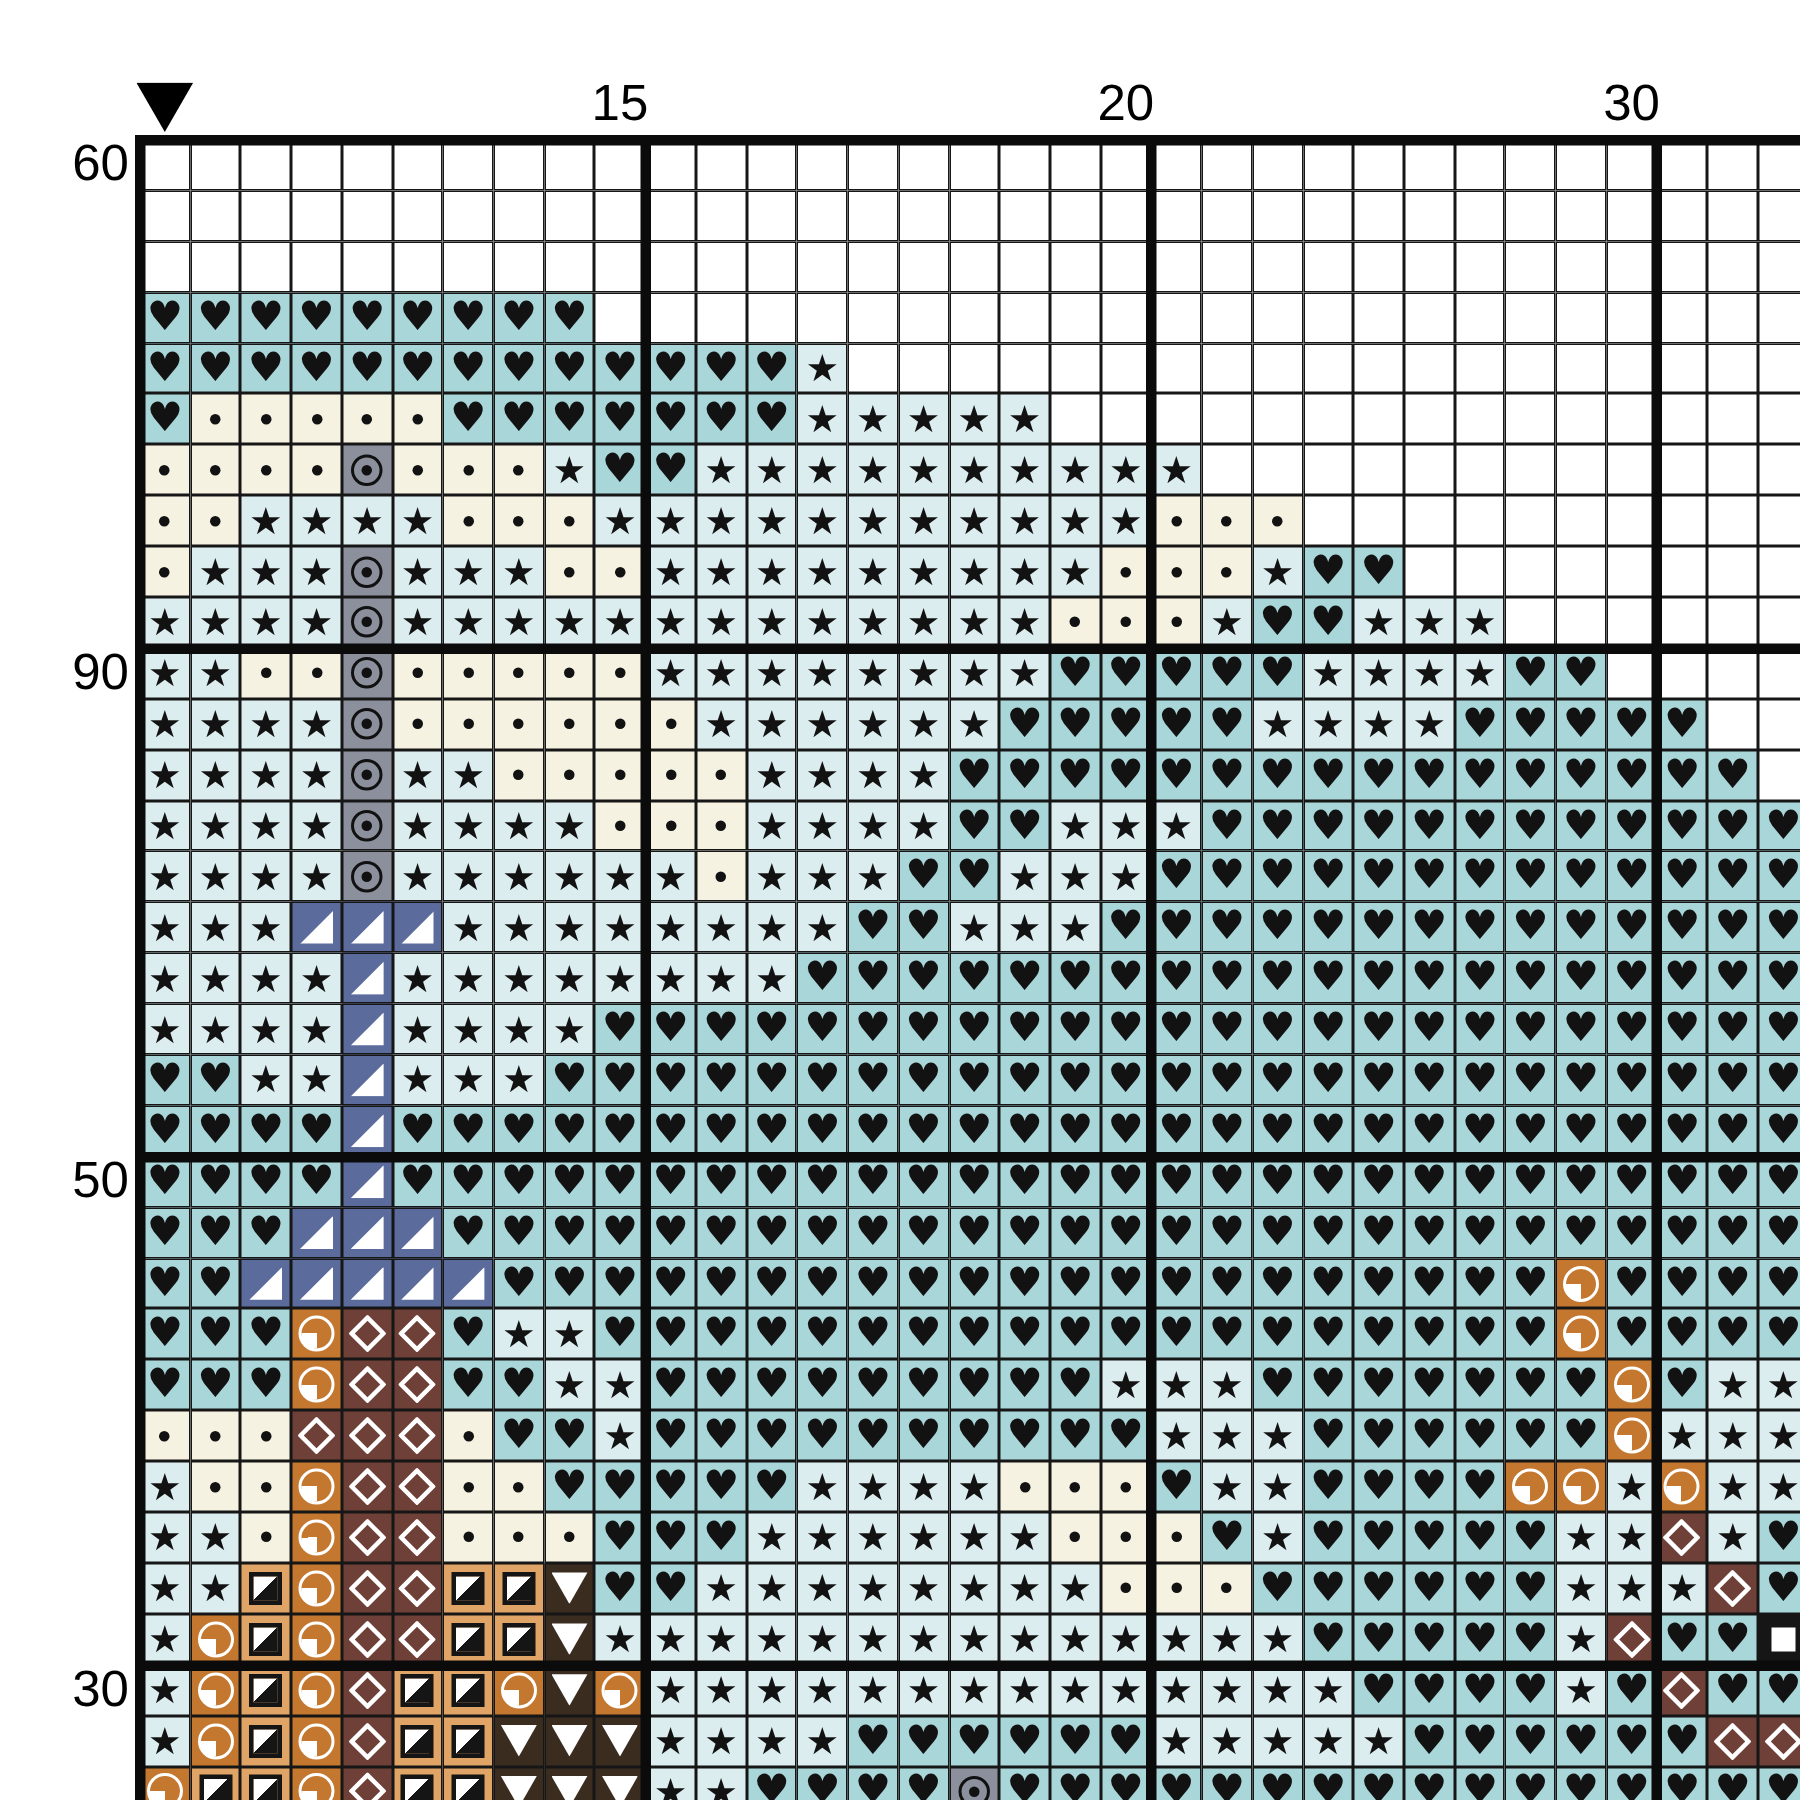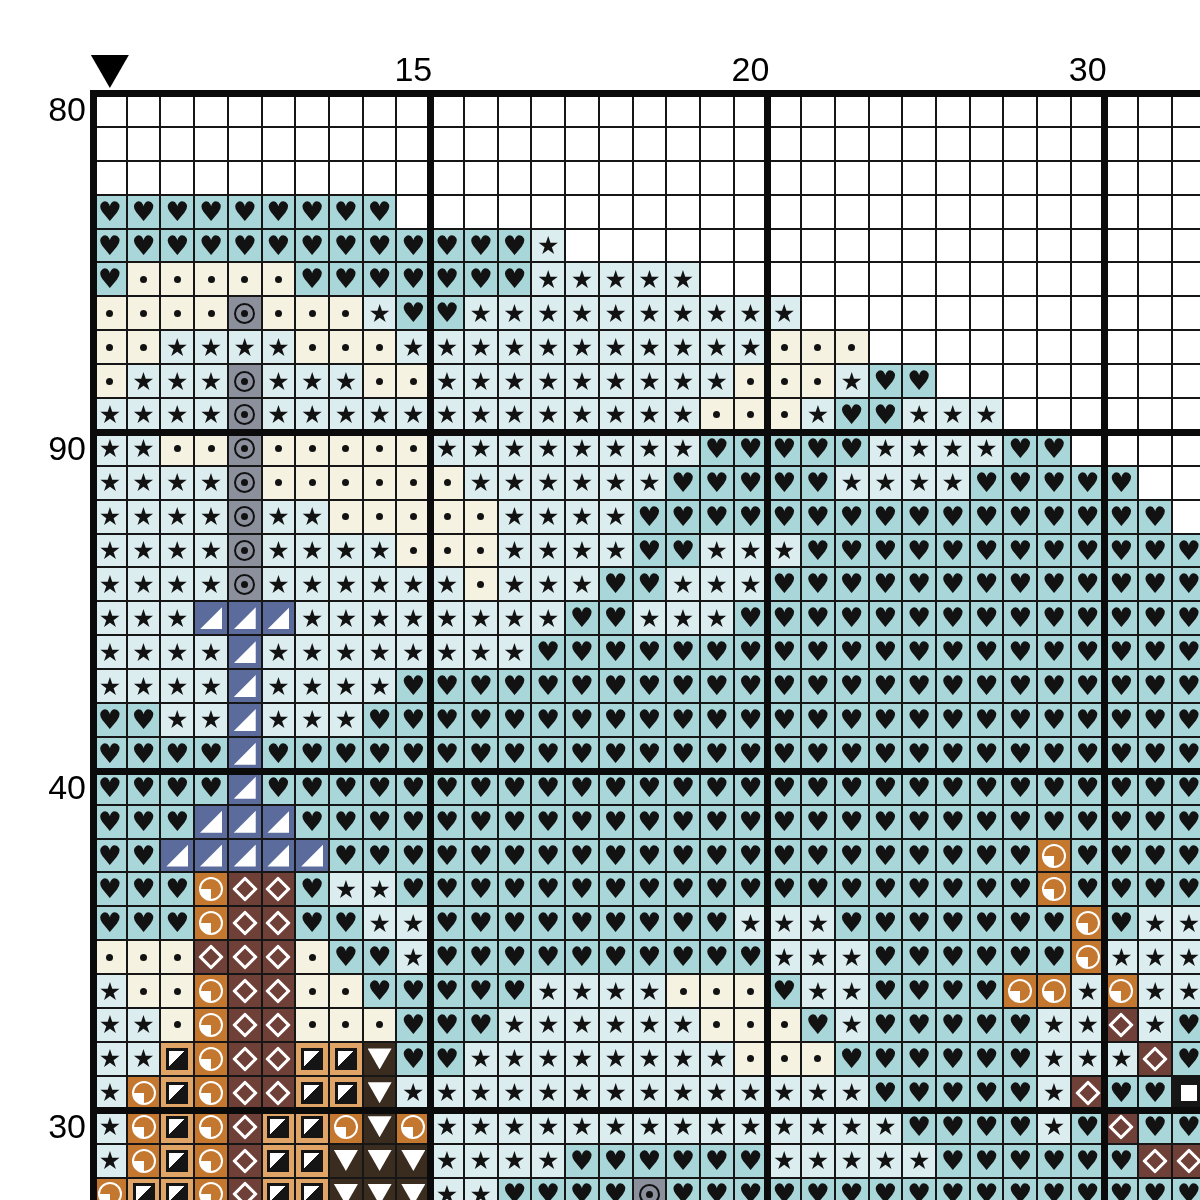--- a/index.html
+++ b/index.html
@@ -2957,17 +2957,17 @@
     <div class="rule" style="left: 89.5px; top: 89.5px; width: 1111px; height: 7px;"></div>
     <div class="rule" style="left: 426.7px; top: 89.5px; width: 7px; height: 1111px;"></div>
     <div class="rule" style="left: 89.5px; top: 428.5px; width: 1111px; height: 7px;"></div>
     <div class="rule" style="left: 763.9px; top: 89.5px; width: 7px; height: 1111px;"></div>
     <div class="rule" style="left: 89.5px; top: 767.5px; width: 1111px; height: 7px;"></div>
     <div class="rule" style="left: 1101.1px; top: 89.5px; width: 7px; height: 1111px;"></div>
     <div class="rule" style="left: 89.5px; top: 1106.5px; width: 1111px; height: 7px;"></div>
     <div class="col-label" style="left: 373.34px; top: 50px;">15</div>
     <div class="col-label" style="left: 710.54px; top: 50px;">20</div>
     <div class="col-label" style="left: 1047.74px; top: 50px;">30</div>
-    <div class="row-label" style="left: 14px; top: 89.95px;">80</div>
+    <div class="row-label" style="left: 14px; top: 89.95px;">60</div>
     <div class="row-label" style="left: 14px; top: 428.95px;">90</div>
-    <div class="row-label" style="left: 14px; top: 767.95px;">40</div>
+    <div class="row-label" style="left: 14px; top: 767.95px;">50</div>
     <div class="row-label" style="left: 14px; top: 1106.95px;">30</div>
   </div>
 
 </body></html>

